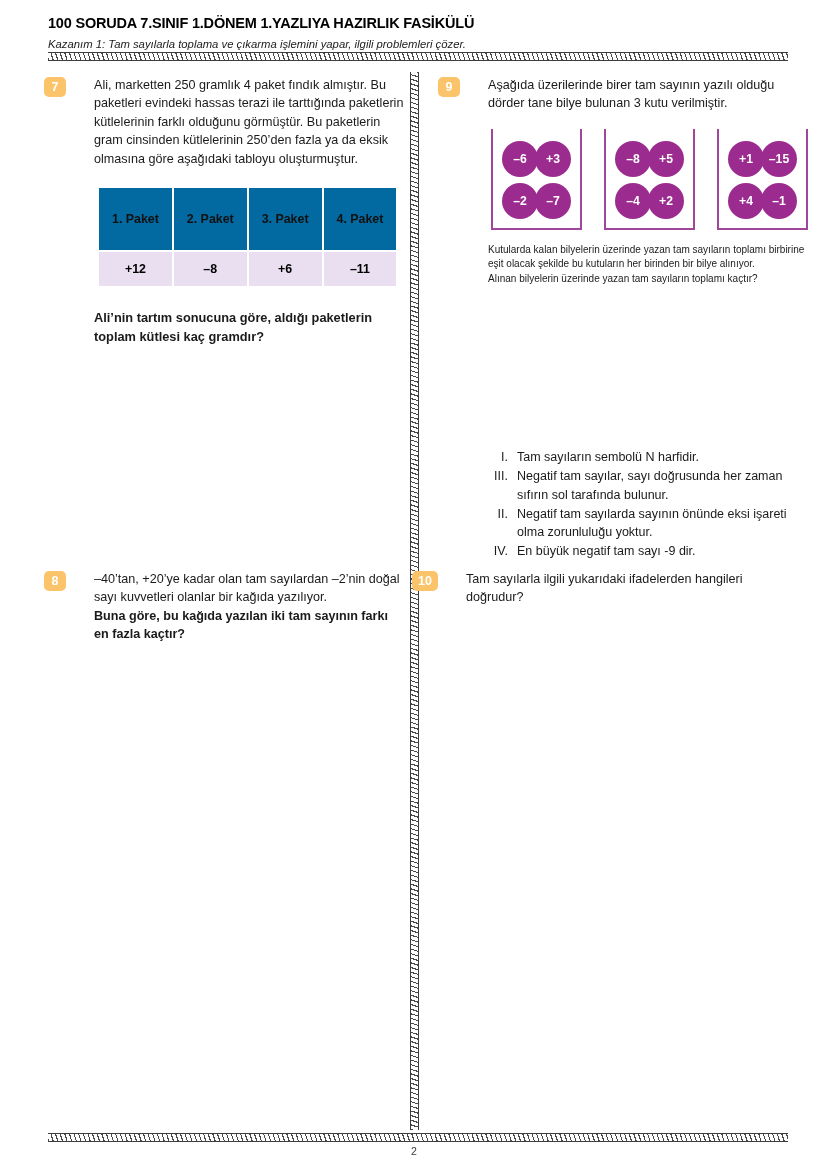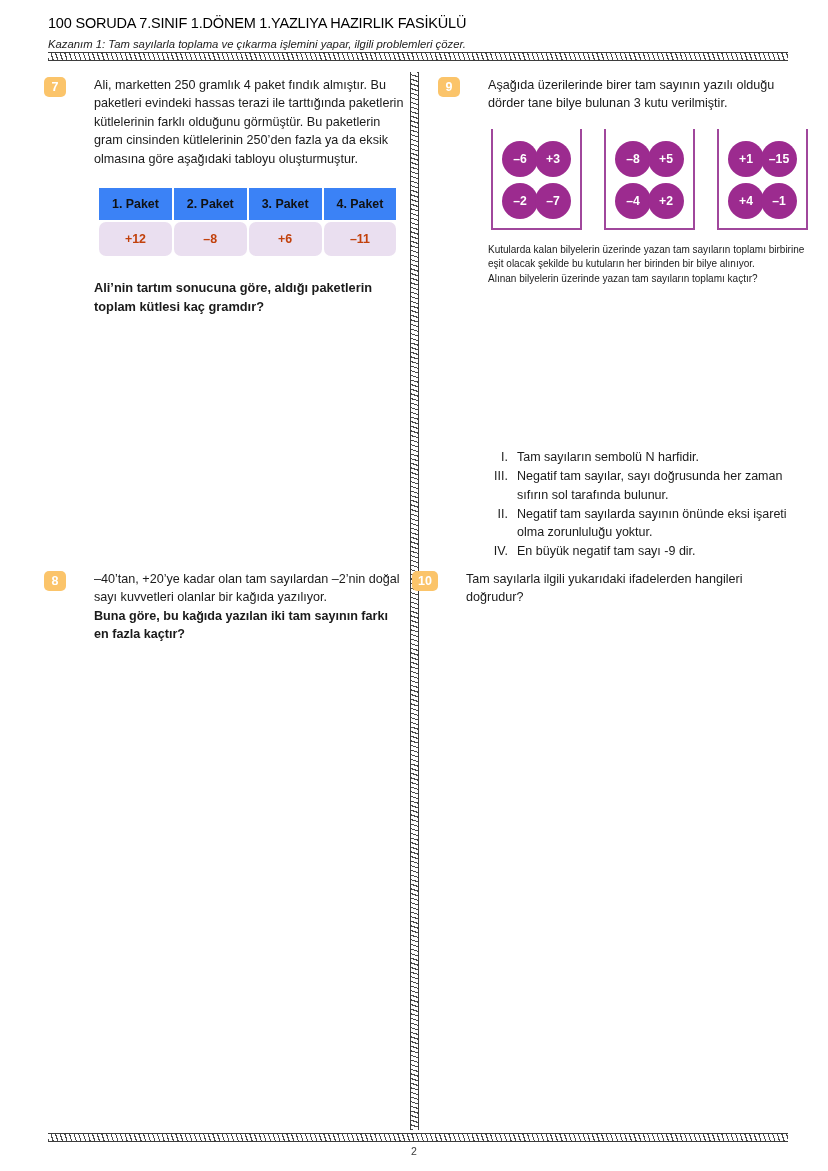--- a/index.html
+++ b/index.html
@@ -20,21 +20,21 @@
 
   
   .header {
     position: absolute;
     left: 48px;
     top: 14px;
     width: 740px;
   }
   .header-title {
     font-size: 14.5px;
-    font-weight: normal;
+    font-weight: bold;
     letter-spacing: -0.2px;
     color: #000000;
     line-height: 1.25;
   }
   .header-sub {
     font-size: 11.3px;
     color: #1a1a1a;
     margin-top: 5px;
     line-height: 1.25;
     font-style: italic;
@@ -111,36 +111,35 @@
   }
 
   
   .paket-table {
     border-collapse: separate;
     border-spacing: 2px;
     margin-top: 18px;
     margin-left: 3px;
   }
   .paket-table th {
-    background: #3b82f6;
+    background: #0369a1;
     color: #111111;
     font-size: 12.4px;
     font-weight: bold;
-    padding: 9px 13px;
+    padding: 24px 13px;
     text-align: center;
     white-space: nowrap;
   }
   .paket-table td {
     background: #eadff0;
-    color: #c2410c;
+    color: #000000;
     font-size: 12.4px;
     font-weight: bold;
     padding: 10px 13px;
     text-align: center;
-    border-radius: 7px;
   }
   .q7-bold {
     margin-top: 20px;
     font-size: 12.8px;
     font-weight: bold;
     line-height: 1.5;
   }
 
   
   .boxes {

